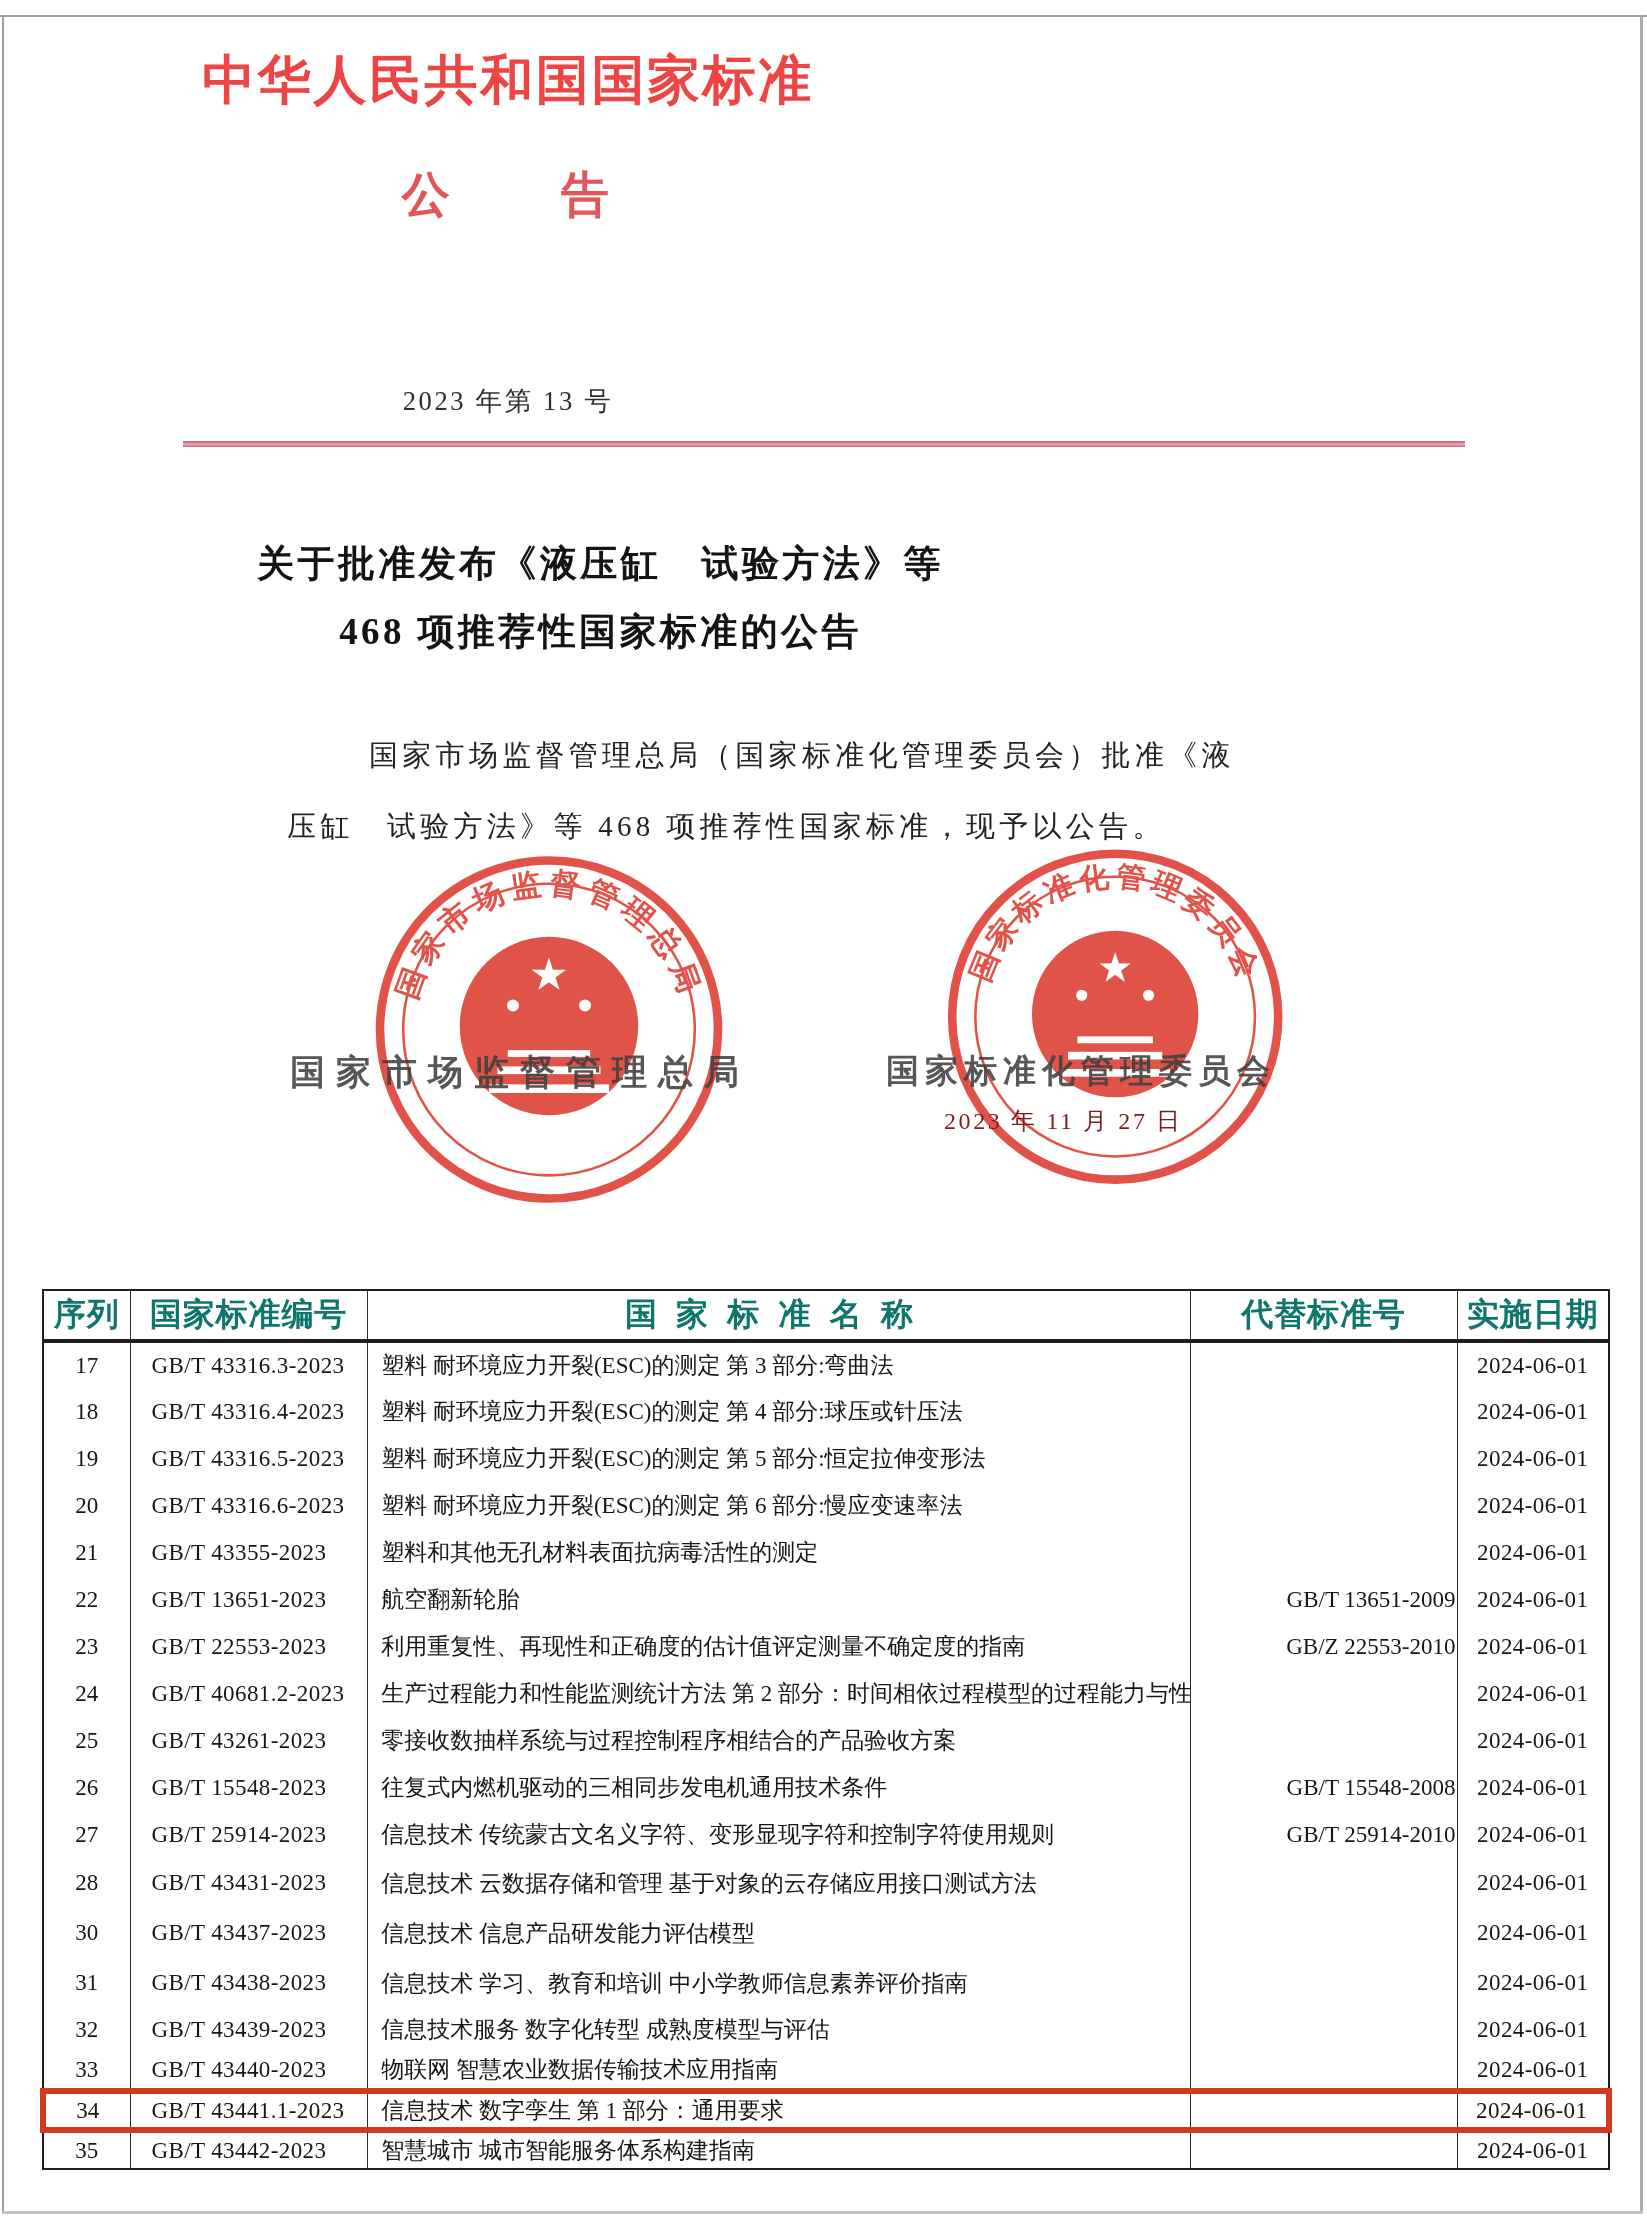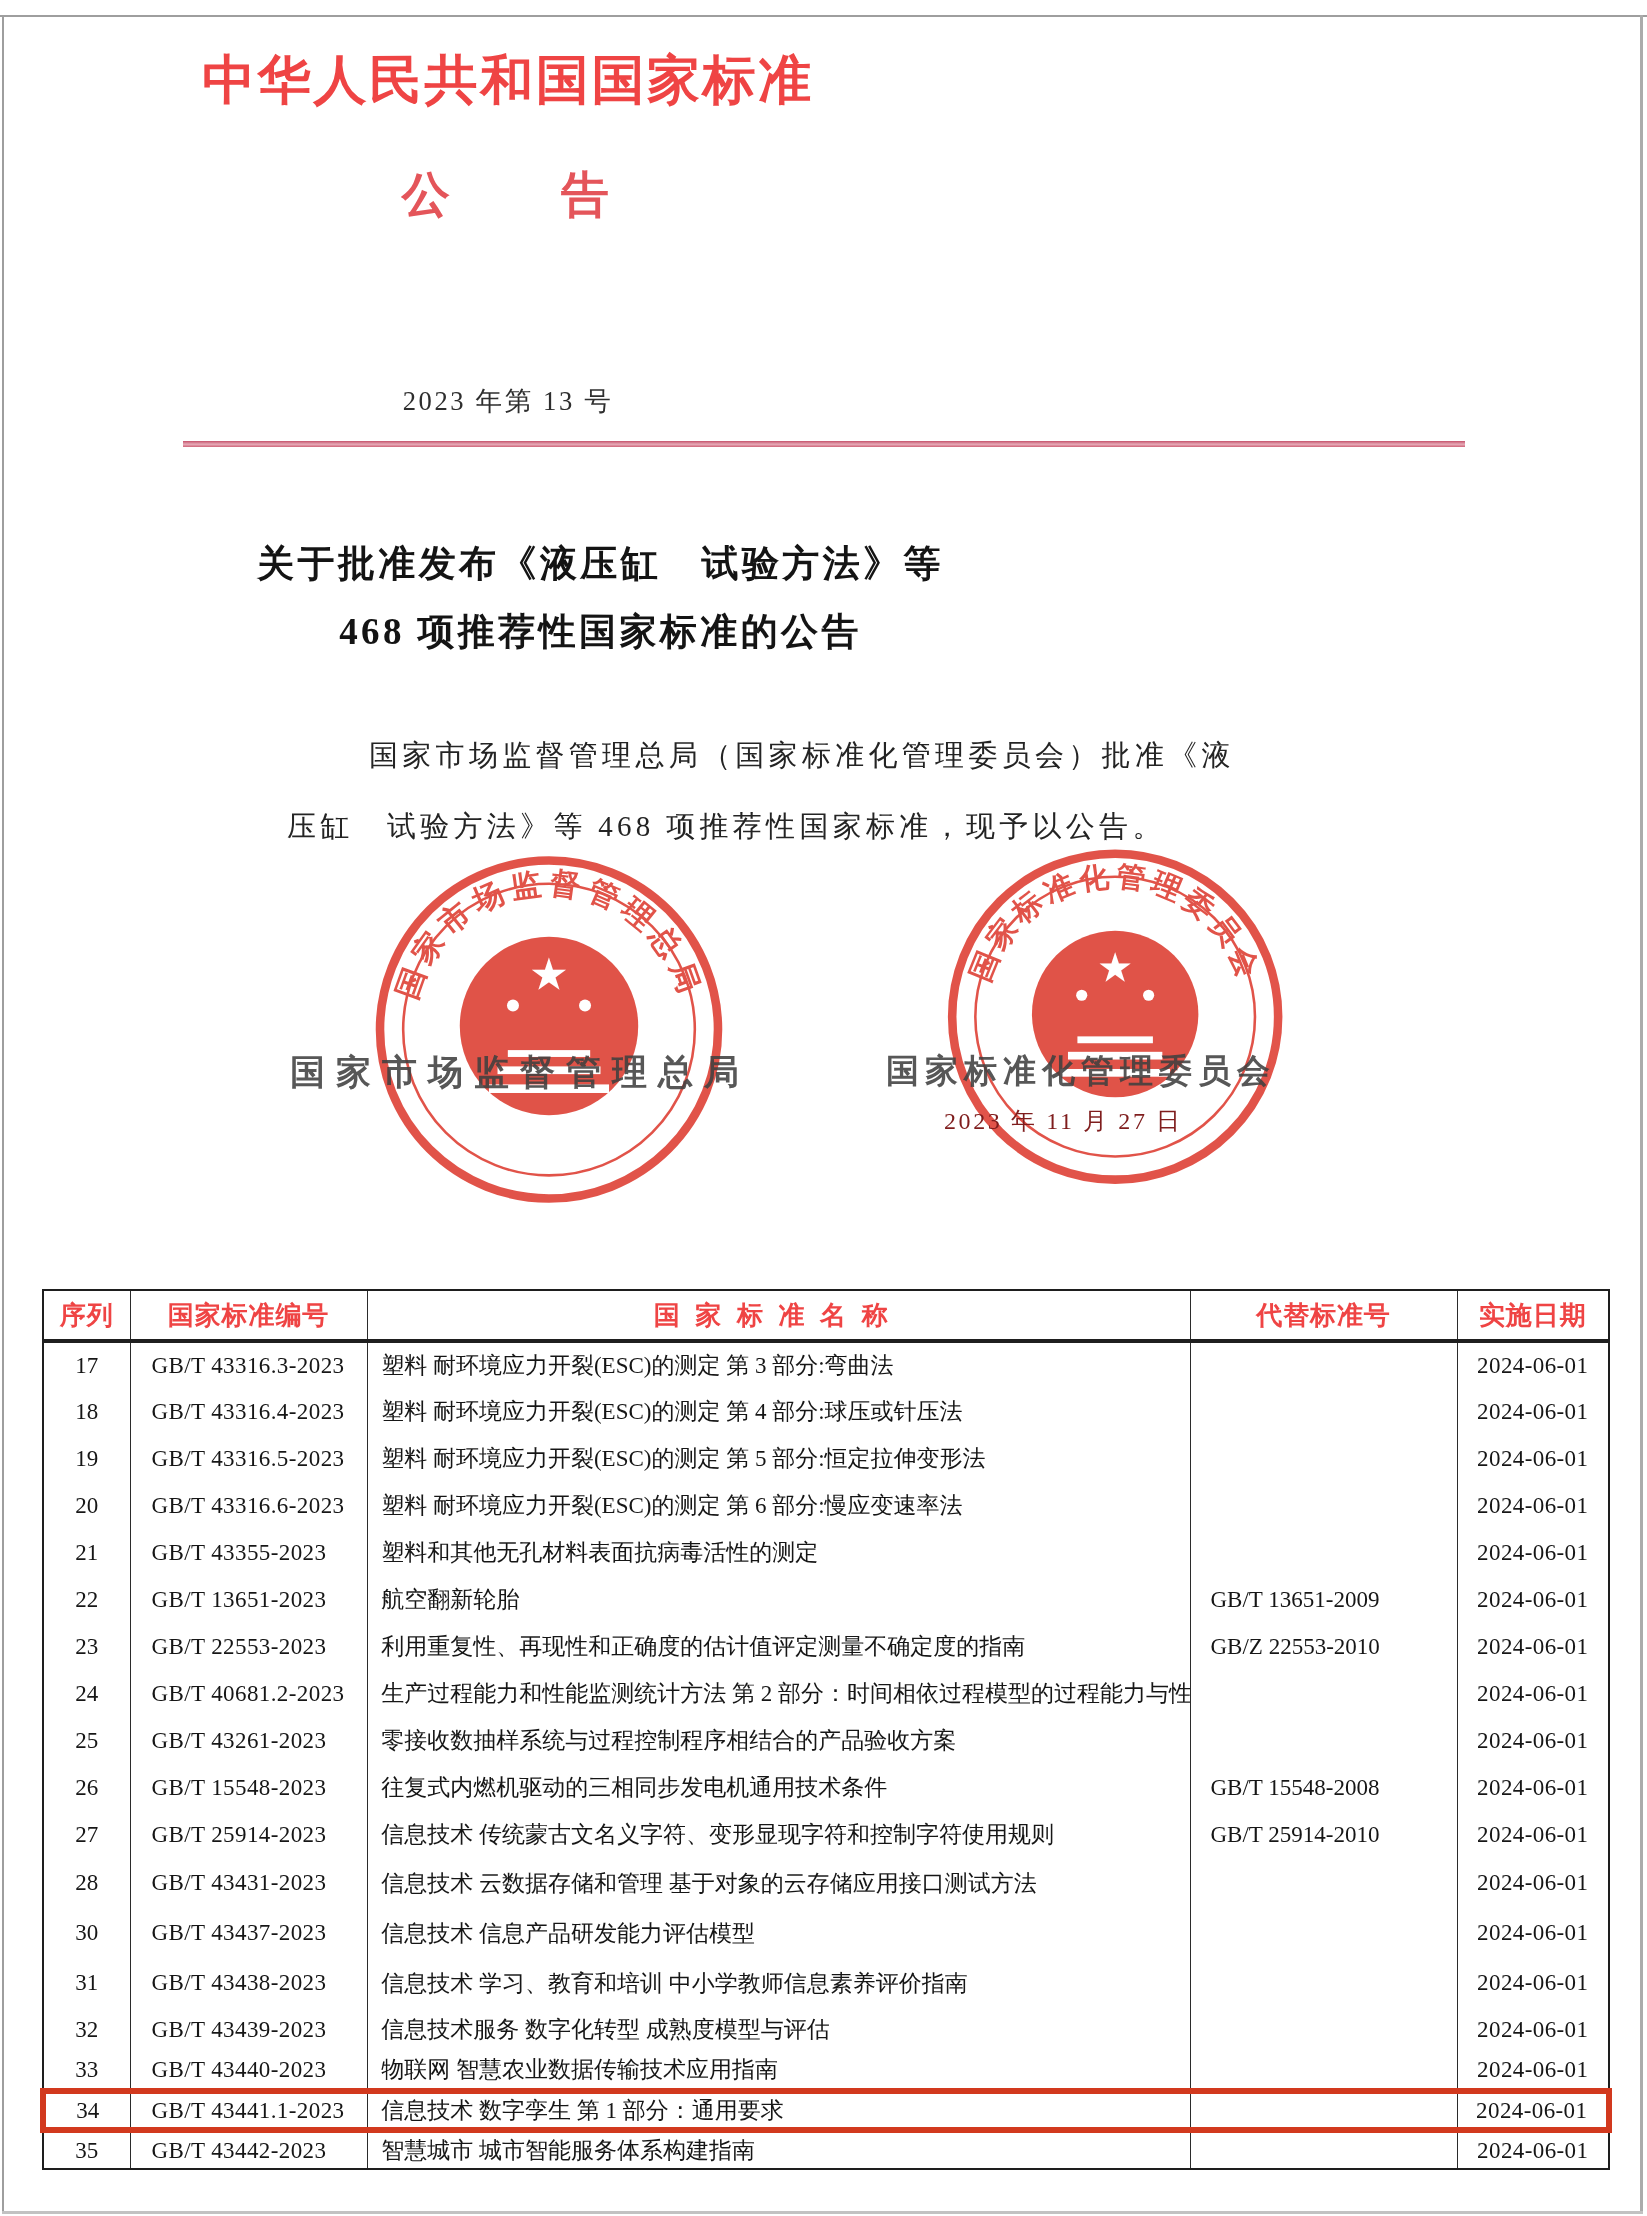--- a/index.html
+++ b/index.html
@@ -30,29 +30,29 @@
              letter-spacing:11px;opacity:.88;white-space:nowrap;}
   .org-left{left:290px;top:1049px;}
   .org-right{left:886px;top:1049px;font-size:33px;letter-spacing:6px;}
   .doc-date{position:absolute;left:944px;top:1105px;font-size:24px;color:#7f1d1d;
              letter-spacing:2.6px;white-space:nowrap;}
 
   table.std{position:absolute;left:40px;top:1289px;width:1565px;border-collapse:collapse;
             table-layout:fixed;background:#fff;}
   table.std, table.std th, table.std td{box-sizing:border-box;}
   table.std{border:2.6px solid #1e1e1e;}
-  table.std th{height:51px;font-size:26px;font-weight:bold;color:#ef4444;
+  table.std th{height:51px;font-size:32px;font-weight:bold;color:#0f766e;
             border-bottom:4.3px solid #1f1f1f;letter-spacing:0.9px;text-align:center;}
   table.std th.th-name{letter-spacing:.6em;}
   table.std th + th, table.std td + td{border-left:1.7px solid #2b2b2b;}
   table.std td{font-size:23px;color:#161616;vertical-align:middle;white-space:nowrap;overflow:hidden;}
   td.c-seq{text-align:center;font-size:24px;}
   td.c-code{padding-left:21px;letter-spacing:0.4px;}
   td.c-name{padding-left:13.7px;}
-  td.c-repl{padding-left:20px;font-size:22px;}
+  td.c-repl{padding-left:20px;font-size:22px;text-align:right;}
   td.c-date{text-align:center;font-size:22px;letter-spacing:0.4px;}
   tbody tr{height:47px;}
   tbody tr:nth-child(12),tbody tr:nth-child(13),tbody tr:nth-child(14){height:50px;}
   tbody tr:nth-child(15){height:43px;}
   tbody tr:nth-child(16){height:40px;}
   tbody tr:nth-child(17){height:35px;}
   tbody tr:nth-child(18){height:39px;}
   tbody tr:nth-child(19){height:37px;}
   tbody tr.highlight{border:6px solid #d2391e;}
 </style>

